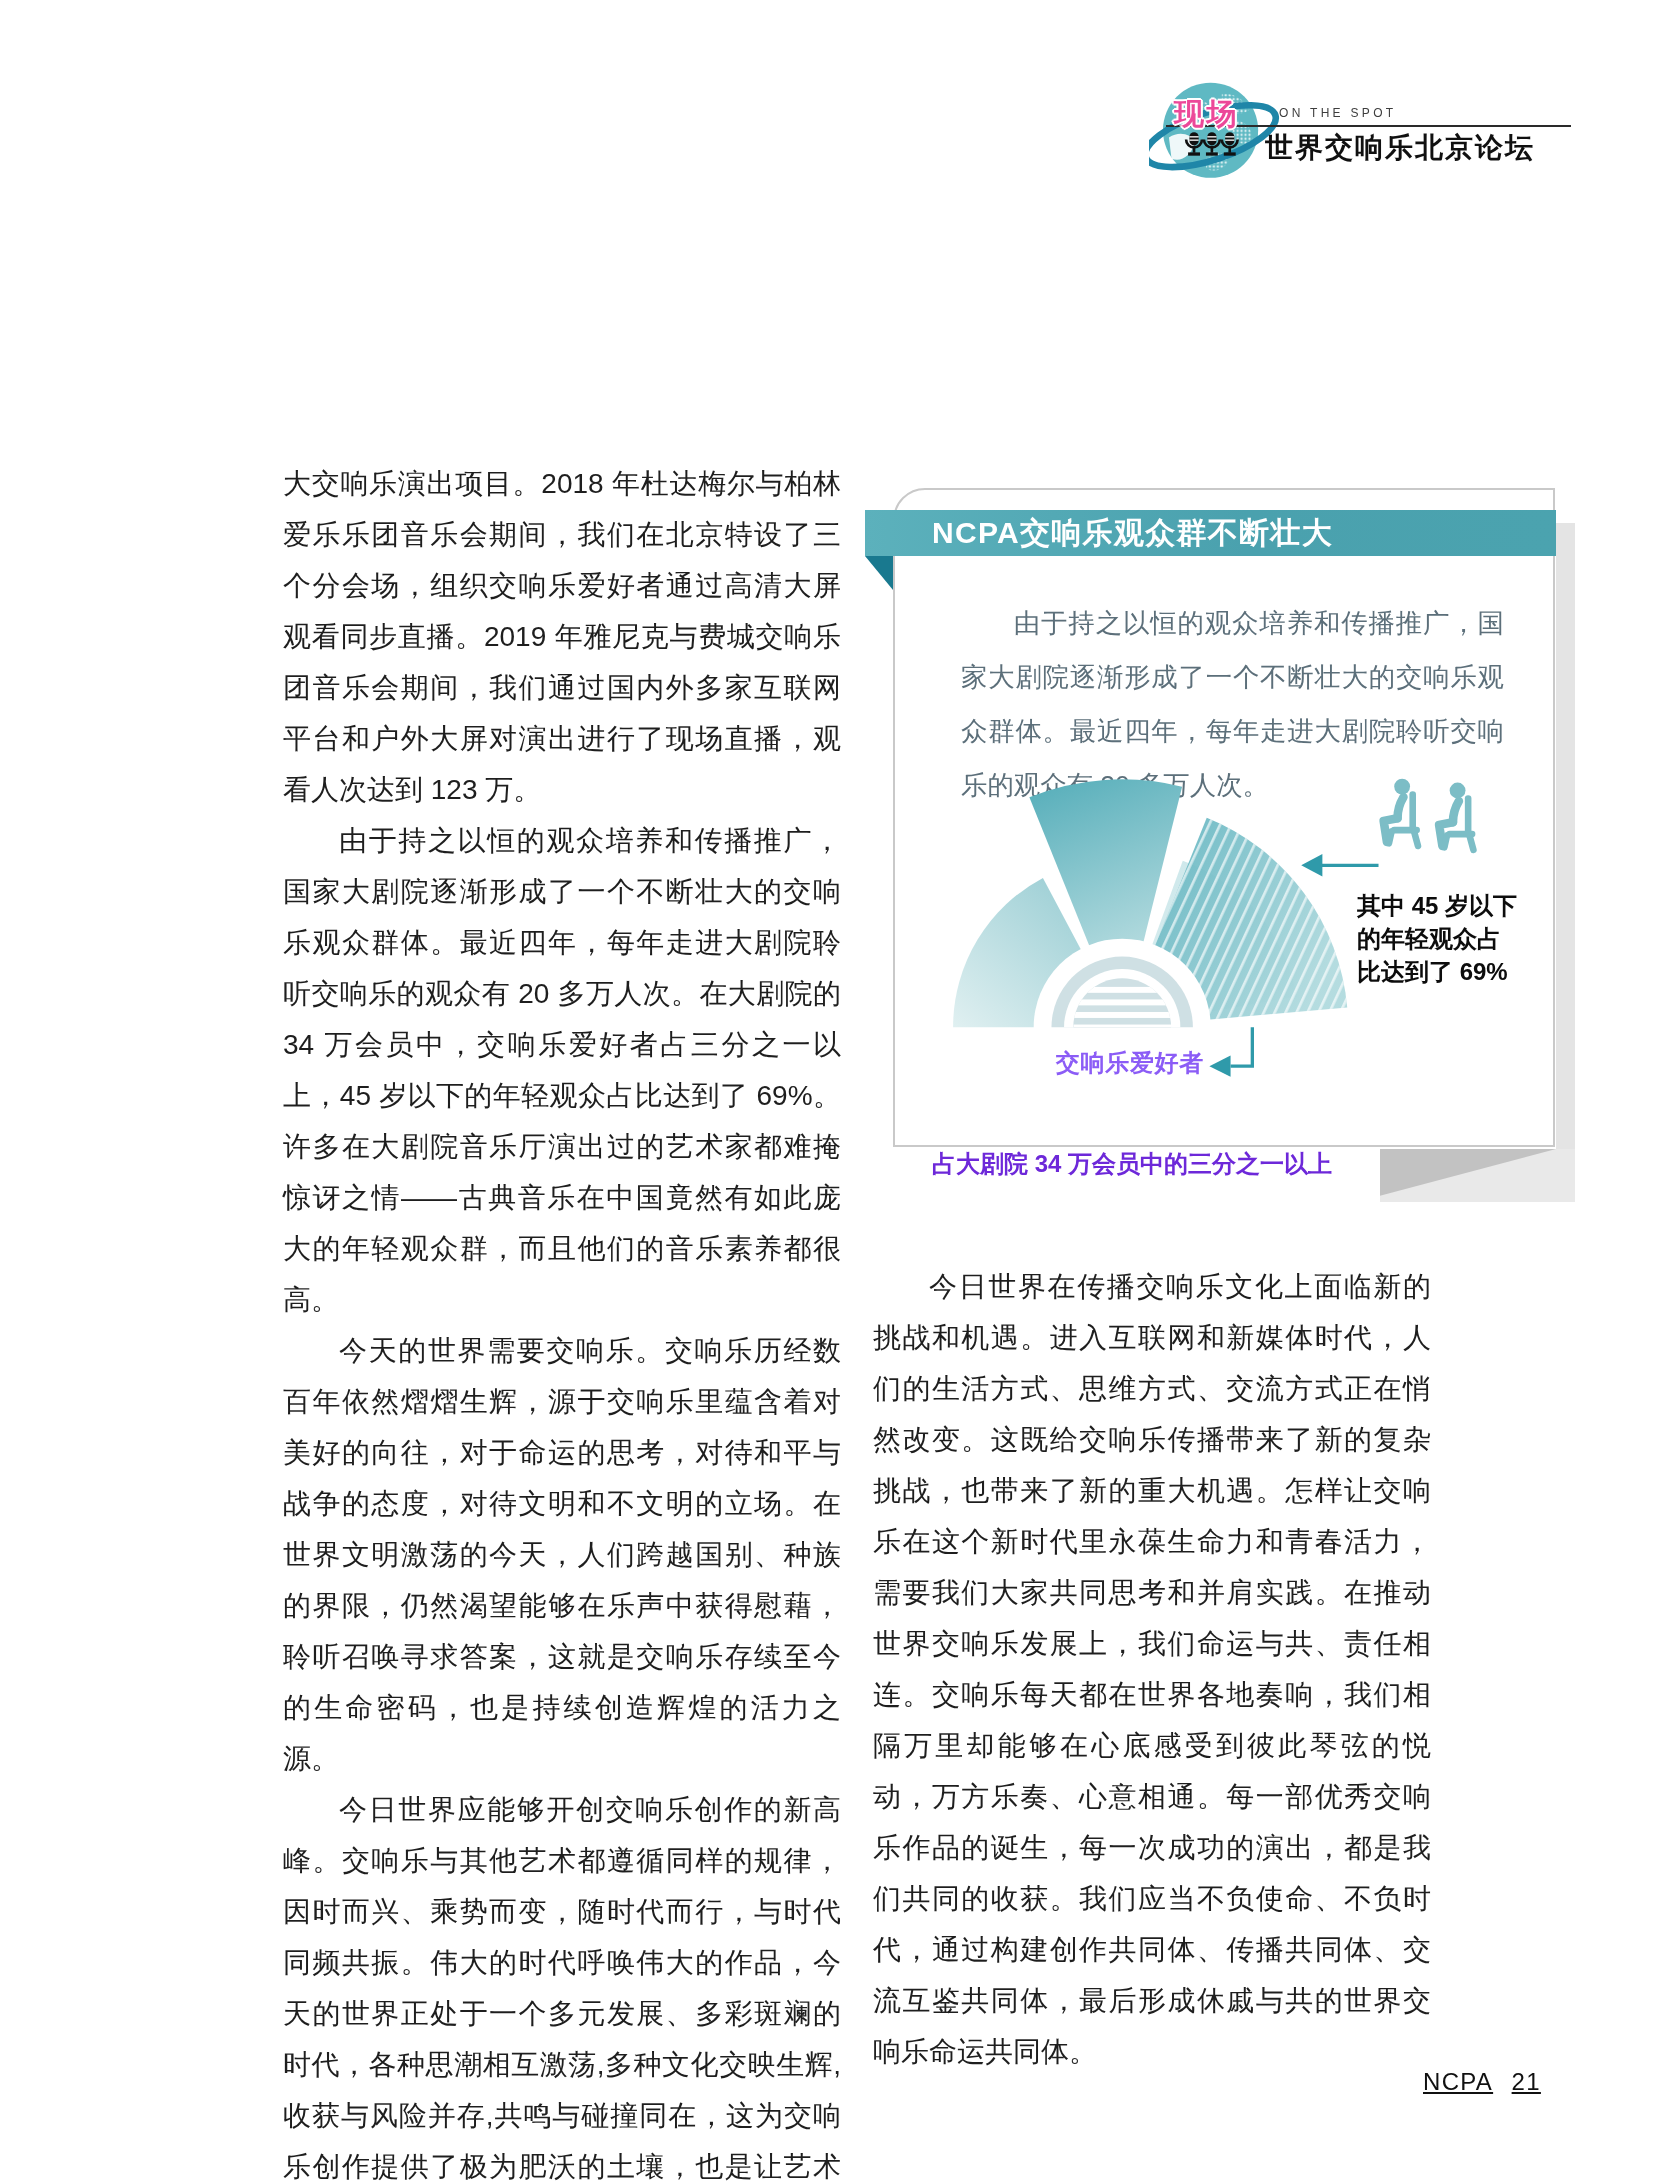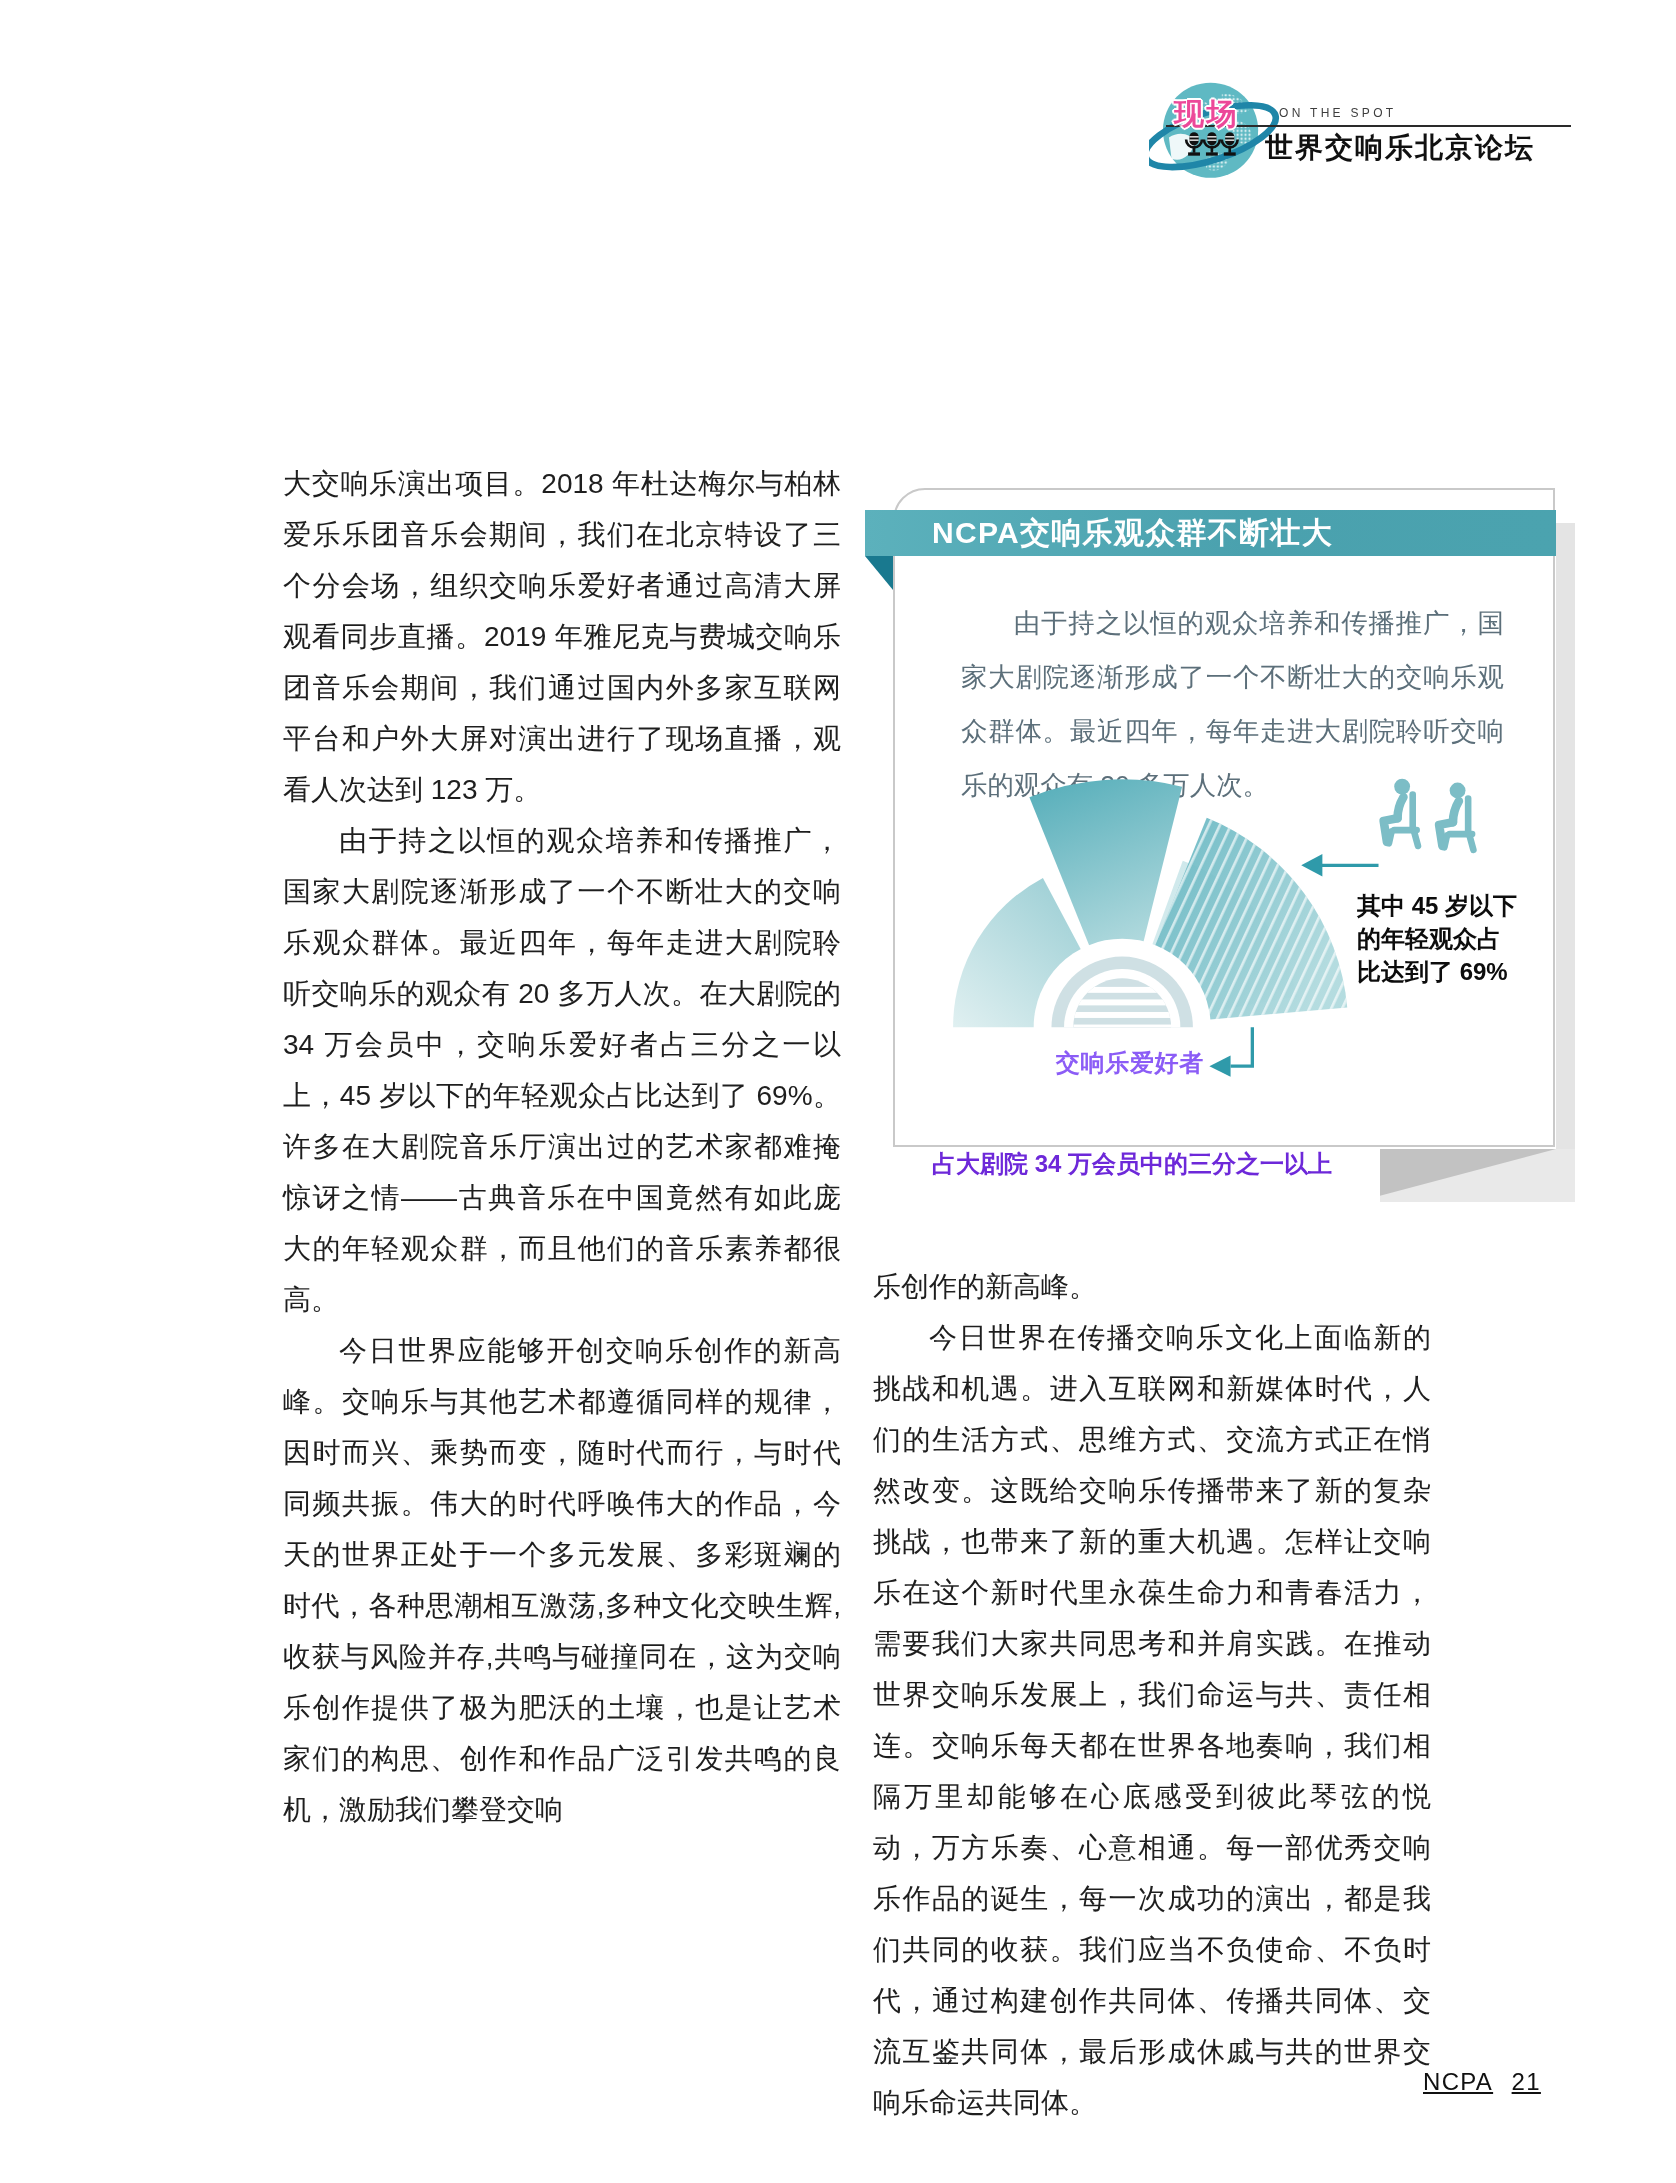--- a/index.html
+++ b/index.html
@@ -137,24 +137,24 @@
     </div>
     <div id="header-line"></div>
     <div id="globe-label">现场</div>
     <div id="tagline">ON THE SPOT</div>
     <div id="page-title">世界交响乐北京论坛</div>
   </div>
 
   <div id="col-left" class="col">
       <p class="">大交响乐演出项目。2018 年杜达梅尔与柏林爱乐乐团音乐会期间，我们在北京特设了三个分会场，组织交响乐爱好者通过高清大屏观看同步直播。2019 年雅尼克与费城交响乐团音乐会期间，我们通过国内外多家互联网平台和户外大屏对演出进行了现场直播，观看人次达到 123 万。</p>
       <p class="indent">由于持之以恒的观众培养和传播推广，国家大剧院逐渐形成了一个不断壮大的交响乐观众群体。最近四年，每年走进大剧院聆听交响乐的观众有 20 多万人次。在大剧院的 34 万会员中，交响乐爱好者占三分之一以上，45 岁以下的年轻观众占比达到了 69%。许多在大剧院音乐厅演出过的艺术家都难掩惊讶之情——古典音乐在中国竟然有如此庞大的年轻观众群，而且他们的音乐素养都很高。</p>
+      <p class="indent">今天的世界需要交响乐。交响乐历经数百年依然熠熠生辉，源于交响乐里蕴含着对美好的向往，对于命运的思考，对待和平与战争的态度，对待文明和不文明的立场。在世界文明激荡的今天，人们跨越国别、种族的界限，仍然渴望能够在乐声中获得慰藉，聆听召唤寻求答案，这就是交响乐存续至今的生命密码，也是持续创造辉煌的活力之源。</p>
       <p class="indent">今日世界应能够开创交响乐创作的新高峰。交响乐与其他艺术都遵循同样的规律，因时而兴、乘势而变，随时代而行，与时代同频共振。伟大的时代呼唤伟大的作品，今天的世界正处于一个多元发展、多彩斑斓的时代，各种思潮相互激荡,多种文化交映生辉,收获与风险并存,共鸣与碰撞同在，这为交响乐创作提供了极为肥沃的土壤，也是让艺术家们的构思、创作和作品广泛引发共鸣的良机，激励我们攀登交响</p>
     </div>
   <div id="col-right" class="col">
-      <p class="">乐创作的新高峰。</p>
       <p class="indent">今日世界在传播交响乐文化上面临新的挑战和机遇。进入互联网和新媒体时代，人们的生活方式、思维方式、交流方式正在悄然改变。这既给交响乐传播带来了新的复杂挑战，也带来了新的重大机遇。怎样让交响乐在这个新时代里永葆生命力和青春活力，需要我们大家共同思考和并肩实践。在推动世界交响乐发展上，我们命运与共、责任相连。交响乐每天都在世界各地奏响，我们相隔万里却能够在心底感受到彼此琴弦的悦动，万方乐奏、心意相通。每一部优秀交响乐作品的诞生，每一次成功的演出，都是我们共同的收获。我们应当不负使命、不负时代，通过构建创作共同体、传播共同体、交流互鉴共同体，最后形成休戚与共的世界交响乐命运共同体。</p>
     </div>
 
   <div id="infobox-shadow-right"></div>
   <div id="infobox-fold-shadow">
     <div id="infobox-fold-shadow-dark"></div>
   </div>
   <div id="infobox"></div>
   <div id="infobox-titlebar">
     <div id="infobox-title">NCPA交响乐观众群不断壮大</div>

